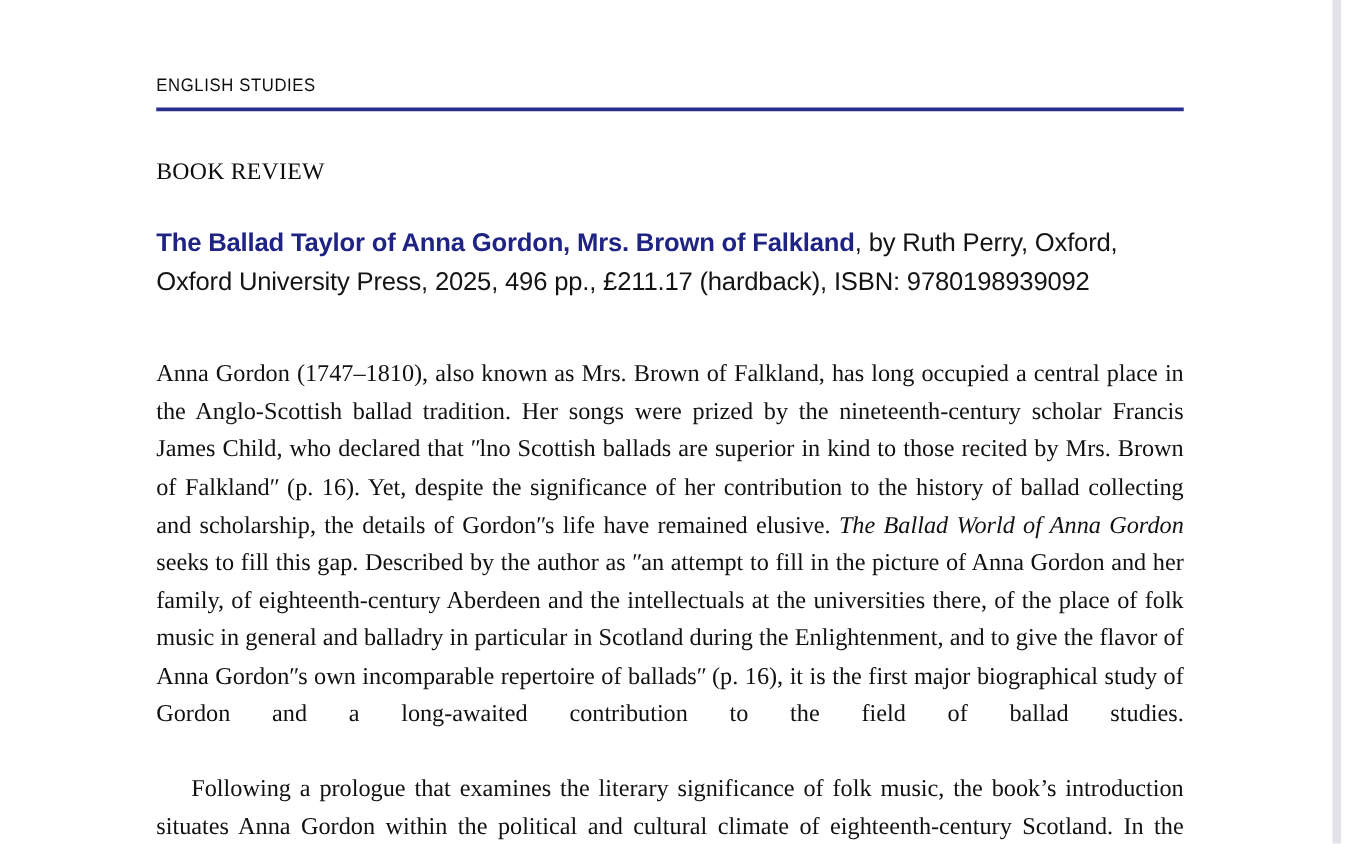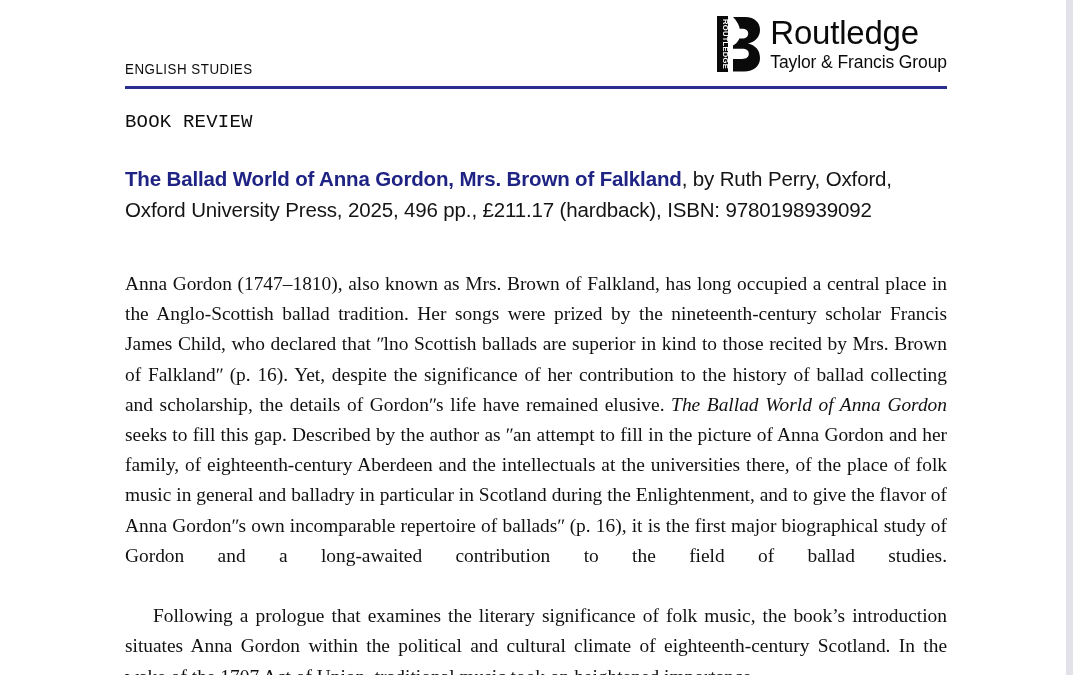--- a/index.html
+++ b/index.html
@@ -103,22 +103,22 @@
     position: absolute;
     left: 125px;
     top: 86px;
     width: 822px;
     height: 3px;
     background: #2a2f8f;
   }
 
   
   .section-label {
-    margin-top: 24px;
-    font-family: Liberation Mono, monospace;
+    margin-top: 40px;
+    font-family: Liberation Serif, serif;
     font-size: 19px;
     letter-spacing: 0.2px;
     color: #0d0d0d;
     line-height: 1.1;
   }
 
   .book-line {
     margin-top: 30px;
     font-family: "Liberation Sans", sans-serif;
     font-size: 20.5px;
@@ -164,43 +164,26 @@
 <body>
 
 <div class="page">
 
   <div class="content">
 
     <div class="masthead">
 
       <div class="journal-name">ENGLISH STUDIES</div>
 
-      <div class="logo">
-
-        <svg class="logo-mark" viewBox="0 0 44 60">
-
-          <rect x="0" y="2" width="11" height="56" fill="#0a0a0a"></rect>
-          <text x="5.5" y="30" fill="#ffffff" font-family="Liberation Sans, sans-serif" font-size="7.6" font-weight="bold" letter-spacing="0.25" text-anchor="middle" transform="rotate(90 5.5 30)">ROUTLEDGE</text>
-
-          <path d="M16 3 L28 3 C38 3 43 9 43 16 C43 23 38 28 31 29.5 C38 31 43 36 43 44 C43 52 37 57.5 27 57.5 L16 57.5 L16 45 L25 45 C29.5 45 31.8 43 31.8 39.8 C31.8 36.6 29.5 34.8 25 34.8 L16 34.8 L16 24.5 L25 24.5 C29 24.5 31.2 22.6 31.2 19.5 C31.2 16.4 29 14.7 25 14.7 L16 14.7 Z" fill="#0a0a0a"></path>
-          <path d="M16 3 C22 9 24 16 23 22 C22 27 19 30 16 31.5 Z" fill="#ffffff"></path>
-        </svg>
-
-        <div class="logo-words">
-          <div class="logo-title">Routledge</div>
-          <div class="logo-tagline">Taylor &amp; Francis Group</div>
-        </div>
-
-      </div>
     </div>
 
     <div class="section-label">BOOK REVIEW</div>
 
     <div class="book-line">
-      <span class="book-title" style="color: rgb(31, 36, 132);">The Ballad World of Anna Gordon, Mrs. Brown of Falkland</span><span>, by Ruth Perry, Oxford, Oxford University Press, 2025, 496 pp., £211.17 (hardback), ISBN: 9780198939092</span>
+      <span class="book-title" style="color: rgb(31, 36, 132);">The Ballad Taylor of Anna Gordon, Mrs. Brown of Falkland</span><span>, by Ruth Perry, Oxford, Oxford University Press, 2025, 496 pp., £211.17 (hardback), ISBN: 9780198939092</span>
     </div>
 
     <div class="body-copy">
         <p><span>Anna Gordon (1747–1810), also known as Mrs. Brown of Falkland, has long occupied a central place in the Anglo-Scottish ballad tradition. Her songs were prized by the nineteenth-century scholar Francis James Child, who declared that ʺlno Scottish ballads are superior in kind to those recited by Mrs. Brown of Falklandʺ (p. 16). Yet, despite the significance of her contribution to the history of ballad collecting and scholarship, the details of Gordonʺs life have remained elusive. </span><i>The Ballad World of Anna Gordon</i><span> seeks to fill this gap. Described by the author as ʺan attempt to fill in the picture of Anna Gordon and her family, of eighteenth-century Aberdeen and the intellectuals at the universities there, of the place of folk music in general and balladry in particular in Scotland during the Enlightenment, and to give the flavor of Anna Gordonʺs own incomparable repertoire of balladsʺ (p. 16), it is the first major biographical study of Gordon and a long-awaited contribution to the field of ballad studies.</span></p>
         <p class="indented last-visible"><span>Following a prologue that examines the literary significance of folk music, the book’s introduction situates Anna Gordon within the political and cultural climate of eighteenth-century Scotland. In the wake of the 1707 Act of Union, traditional music took on heightened importance, </span></p>
       </div>
 
   </div>
 
   <div class="rule" style="background: rgb(42, 47, 143);"></div>

